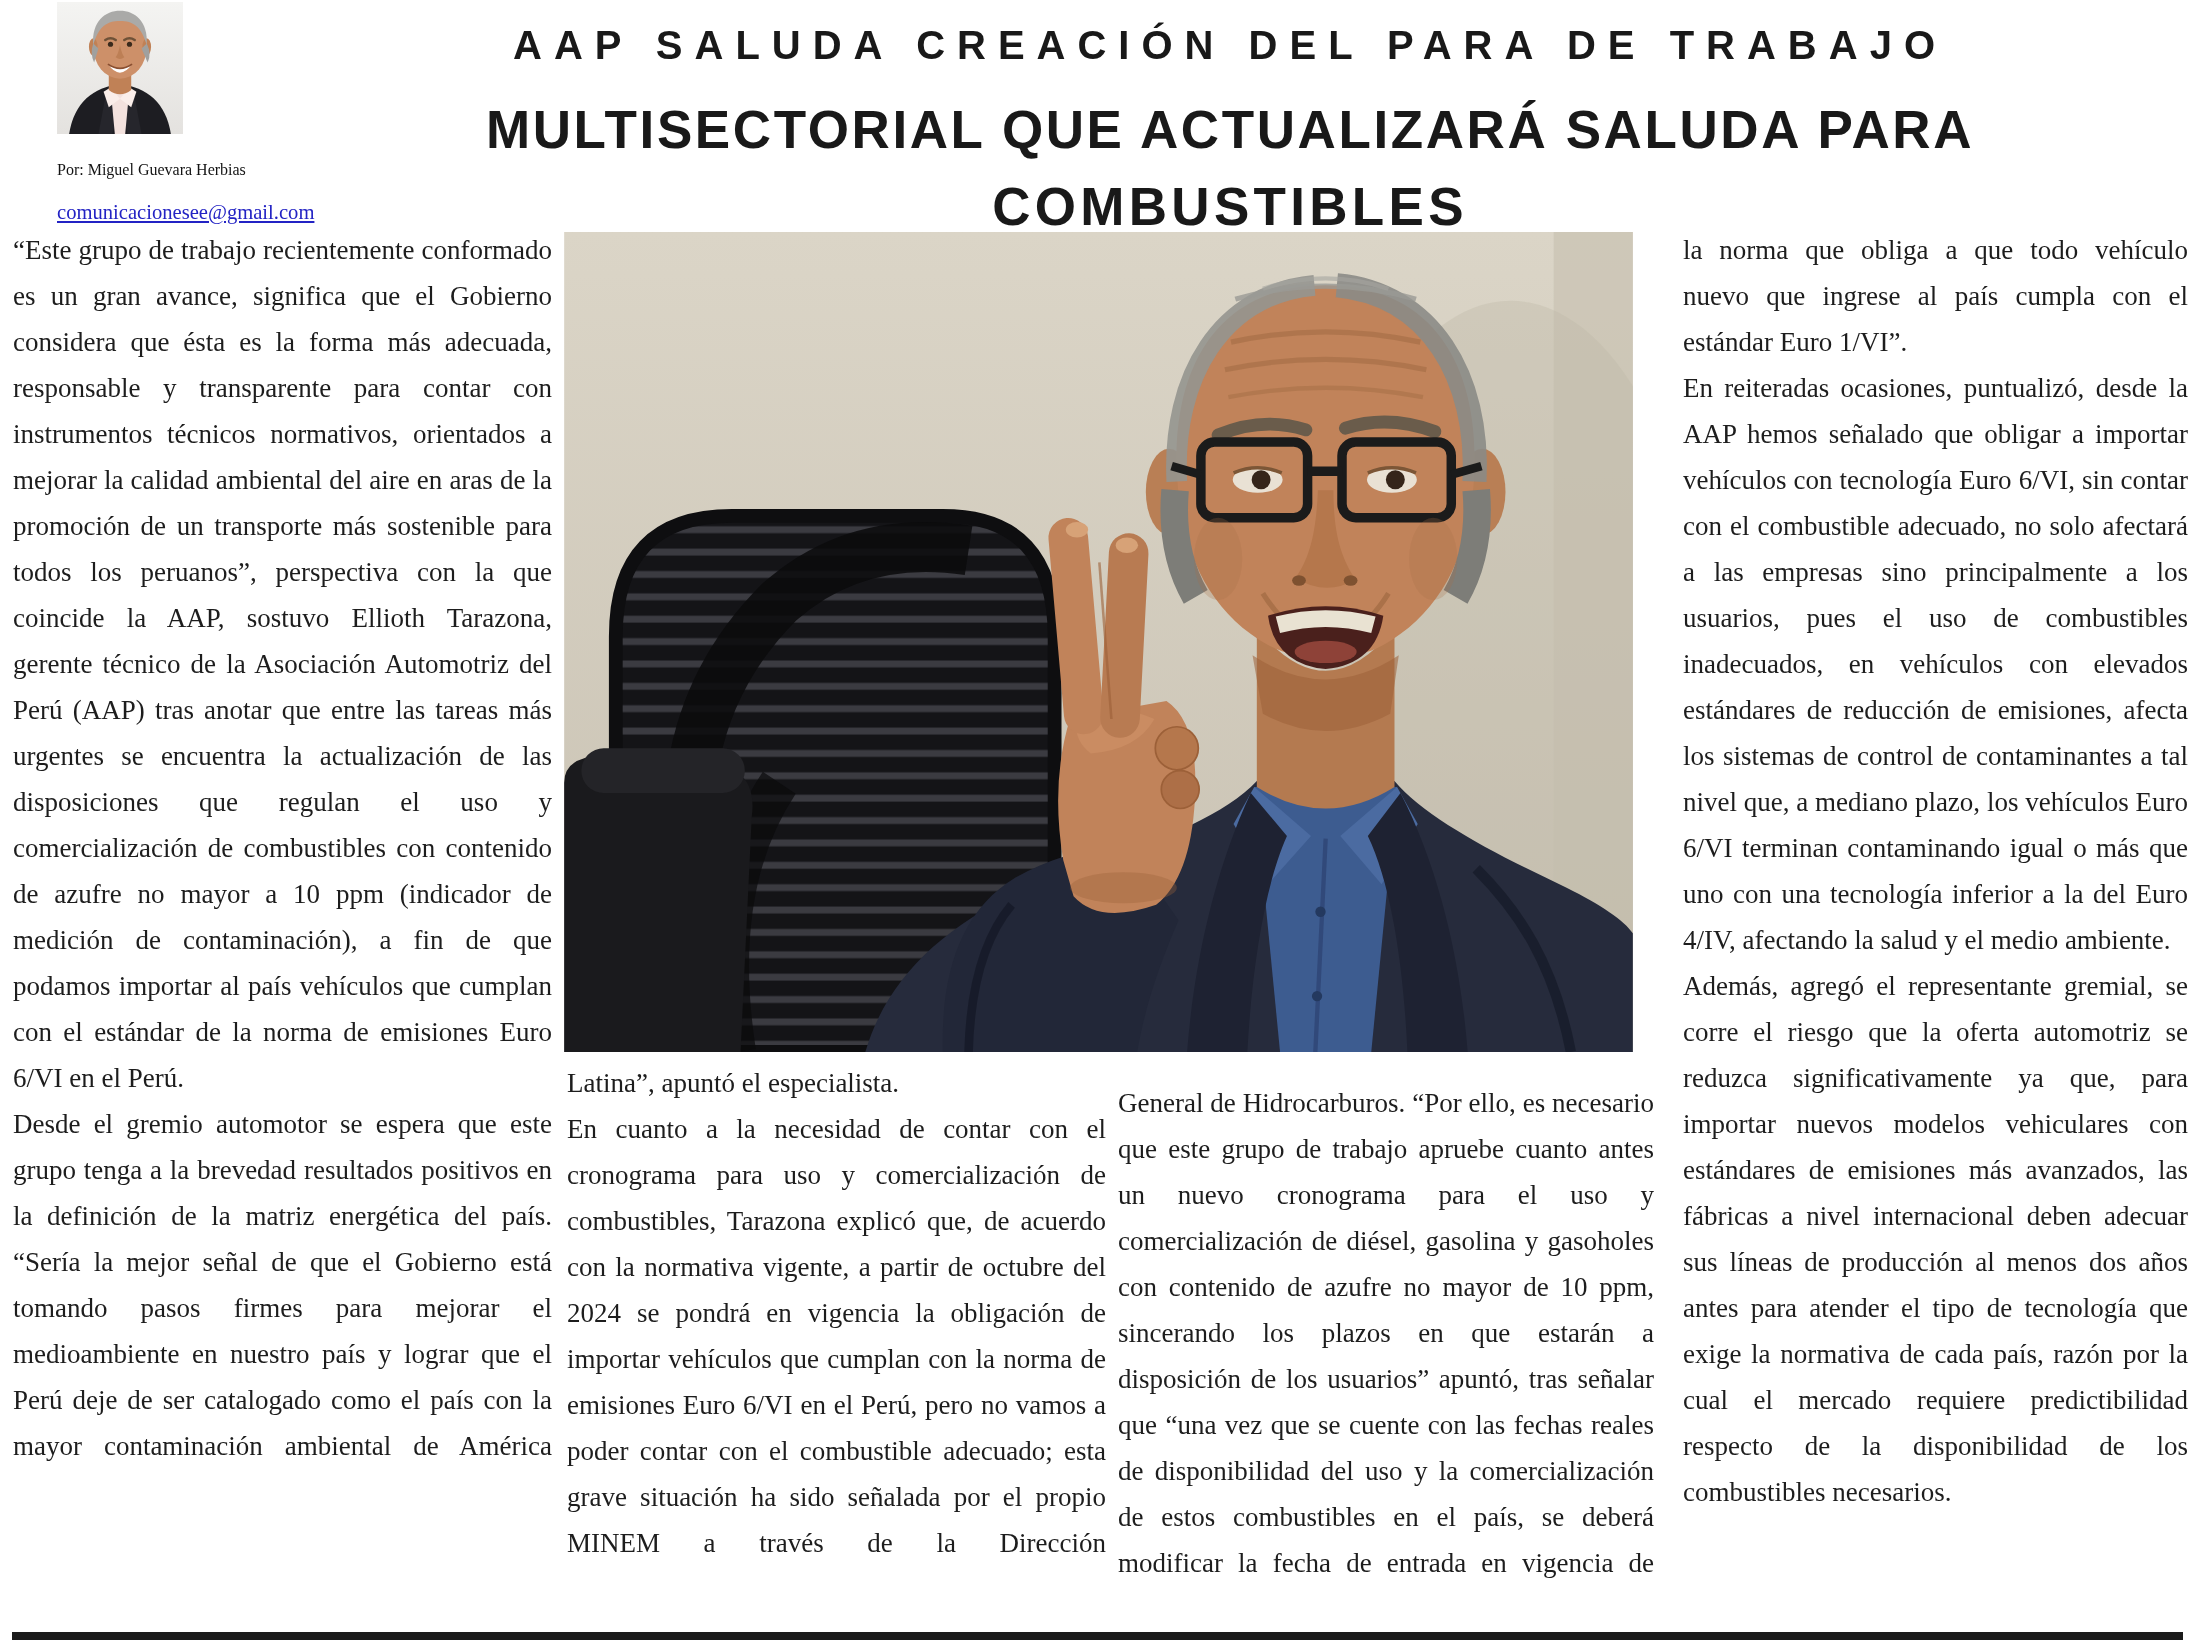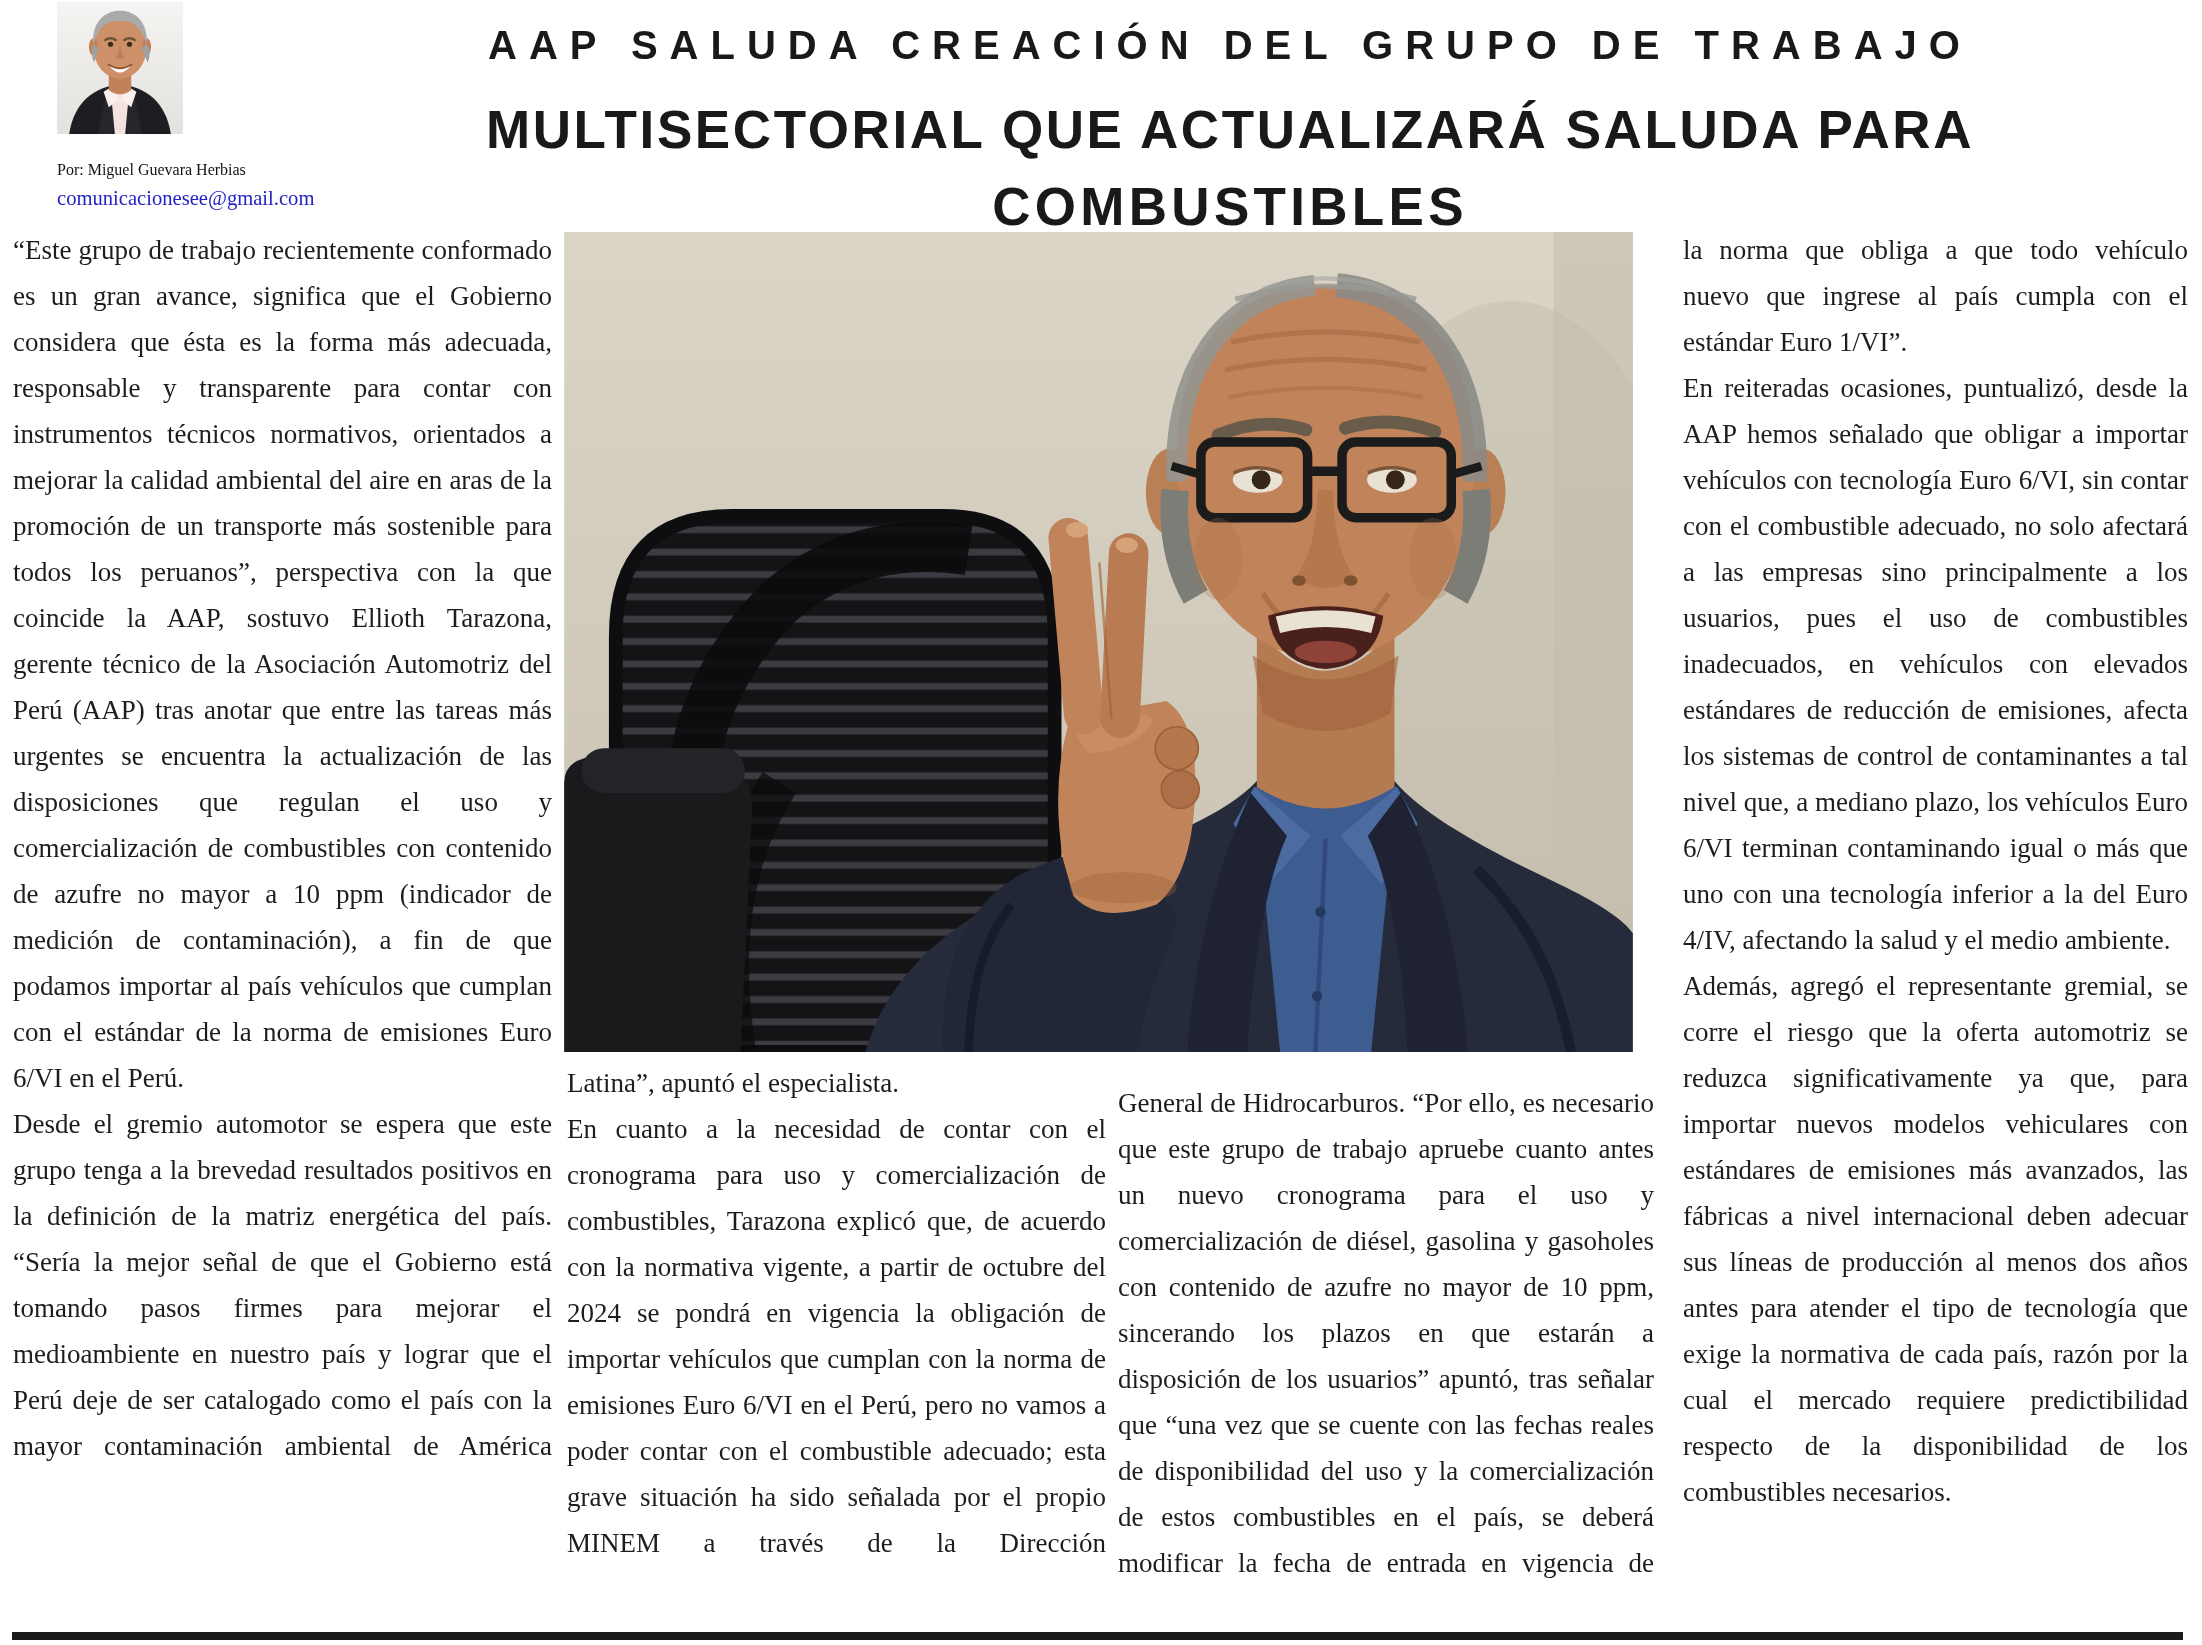--- a/index.html
+++ b/index.html
@@ -9,22 +9,22 @@
     font-family:"Liberation Serif", serif;
     position:relative;
     overflow:hidden;
   }
   .page{position:absolute;inset:0;background:#ffffff;}
 
   
   .author-block{position:absolute;left:57px;top:1.7px;width:284px;}
   .author-photo{width:126px;height:132px;display:block;}
   .byline{margin-top:23px;font-size:16px;line-height:26px;color:#141414;white-space:nowrap;}
-  .email{display:inline-block;margin-top:2px;font-size:20.6px;line-height:26px;
-         color:#2323c4;cursor:pointer;white-space:nowrap;text-align:center;}
+  .email{display:inline-block;margin-top:16px;font-size:20.6px;line-height:26px;
+         color:#2323c4;text-decoration:underline;cursor:pointer;white-space:nowrap;text-align:center;}
 
   
   .title{position:absolute;left:344px;top:0;width:1772px;margin:0;
          text-align:center;color:#191919;
          font-family:"Liberation Sans", sans-serif;font-weight:700;}
   .title span{display:block;white-space:nowrap;}
   .t1{font-size:40px;line-height:91px;letter-spacing:12px;}
   .t2{font-size:53px;line-height:77px;letter-spacing:2.6px;}
   .t3{font-size:53px;line-height:77px;letter-spacing:4.3px;}
 
@@ -85,21 +85,21 @@
       <circle cx="84" cy="49" r="3" fill="#3a2a1c"></circle>
       <path d="M73,50 Q71,60 68,64 Q73,68 78,64 Q75,60 73,50" fill="#bd7f55"></path>
       <path d="M59,72 Q73,82 87,72 Q73,92 59,72 Z" fill="#ffffff"></path>
       <path d="M59,72 Q73,82 87,72" stroke="#8a4f30" stroke-width="2" fill="none"></path>
     </svg>
     <div class="byline">Por: Miguel Guevara Herbias</div>
     <a class="email">comunicacionesee@gmail.com</a>
   </div>
 
   <h1 class="title">
-    <span class="t1">AAP SALUDA CREACIÓN DEL GRUPO DE TRABAJO</span>
+    <span class="t1">AAP SALUDA CREACIÓN DEL PARA DE TRABAJO</span>
     <span class="t2">MULTISECTORIAL QUE ACTUALIZARÁ SALUDA PARA</span>
     <span class="t3">COMBUSTIBLES</span>
   </h1>
 
   <section class="col col1">
     <p>“Este grupo de trabajo recientemente conformado es un gran avance, significa que el Gobierno considera que ésta es la forma más adecuada, responsable y transparente para contar con instrumentos técnicos normativos, orientados a mejorar la calidad ambiental del aire en aras de la promoción de un transporte más sostenible para todos los peruanos”, perspectiva con la que coincide la AAP, sostuvo Ellioth Tarazona, gerente técnico de la Asociación Automotriz del Perú (AAP) tras anotar que entre las tareas más urgentes se encuentra la actualización de las disposiciones que regulan el uso y comercialización de combustibles con contenido de azufre no mayor a 10 ppm (indicador de medición de contaminación), a fin de que podamos importar al país vehículos que cumplan con el estándar de la norma de emisiones Euro 6/VI en el Perú.</p>
     <p class="cont">Desde el gremio automotor se espera que este grupo tenga a la brevedad resultados positivos en la definición de la matriz energética del país. “Sería la mejor señal de que el Gobierno está tomando pasos firmes para mejorar el medioambiente en nuestro país y lograr que el Perú deje de ser catalogado como el país con la mayor contaminación ambiental de América</p>
   </section>
 
   <figure class="main-photo">

